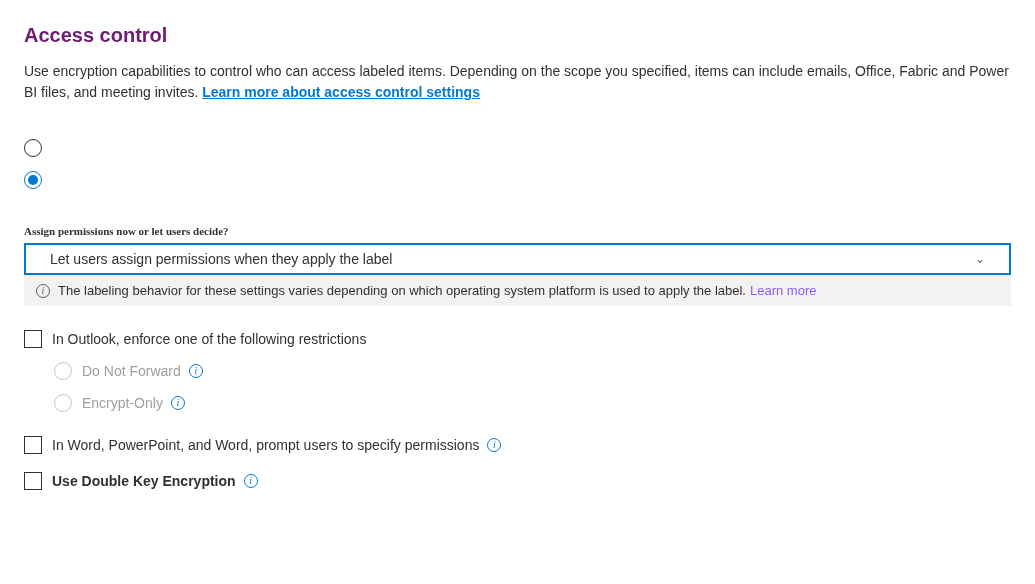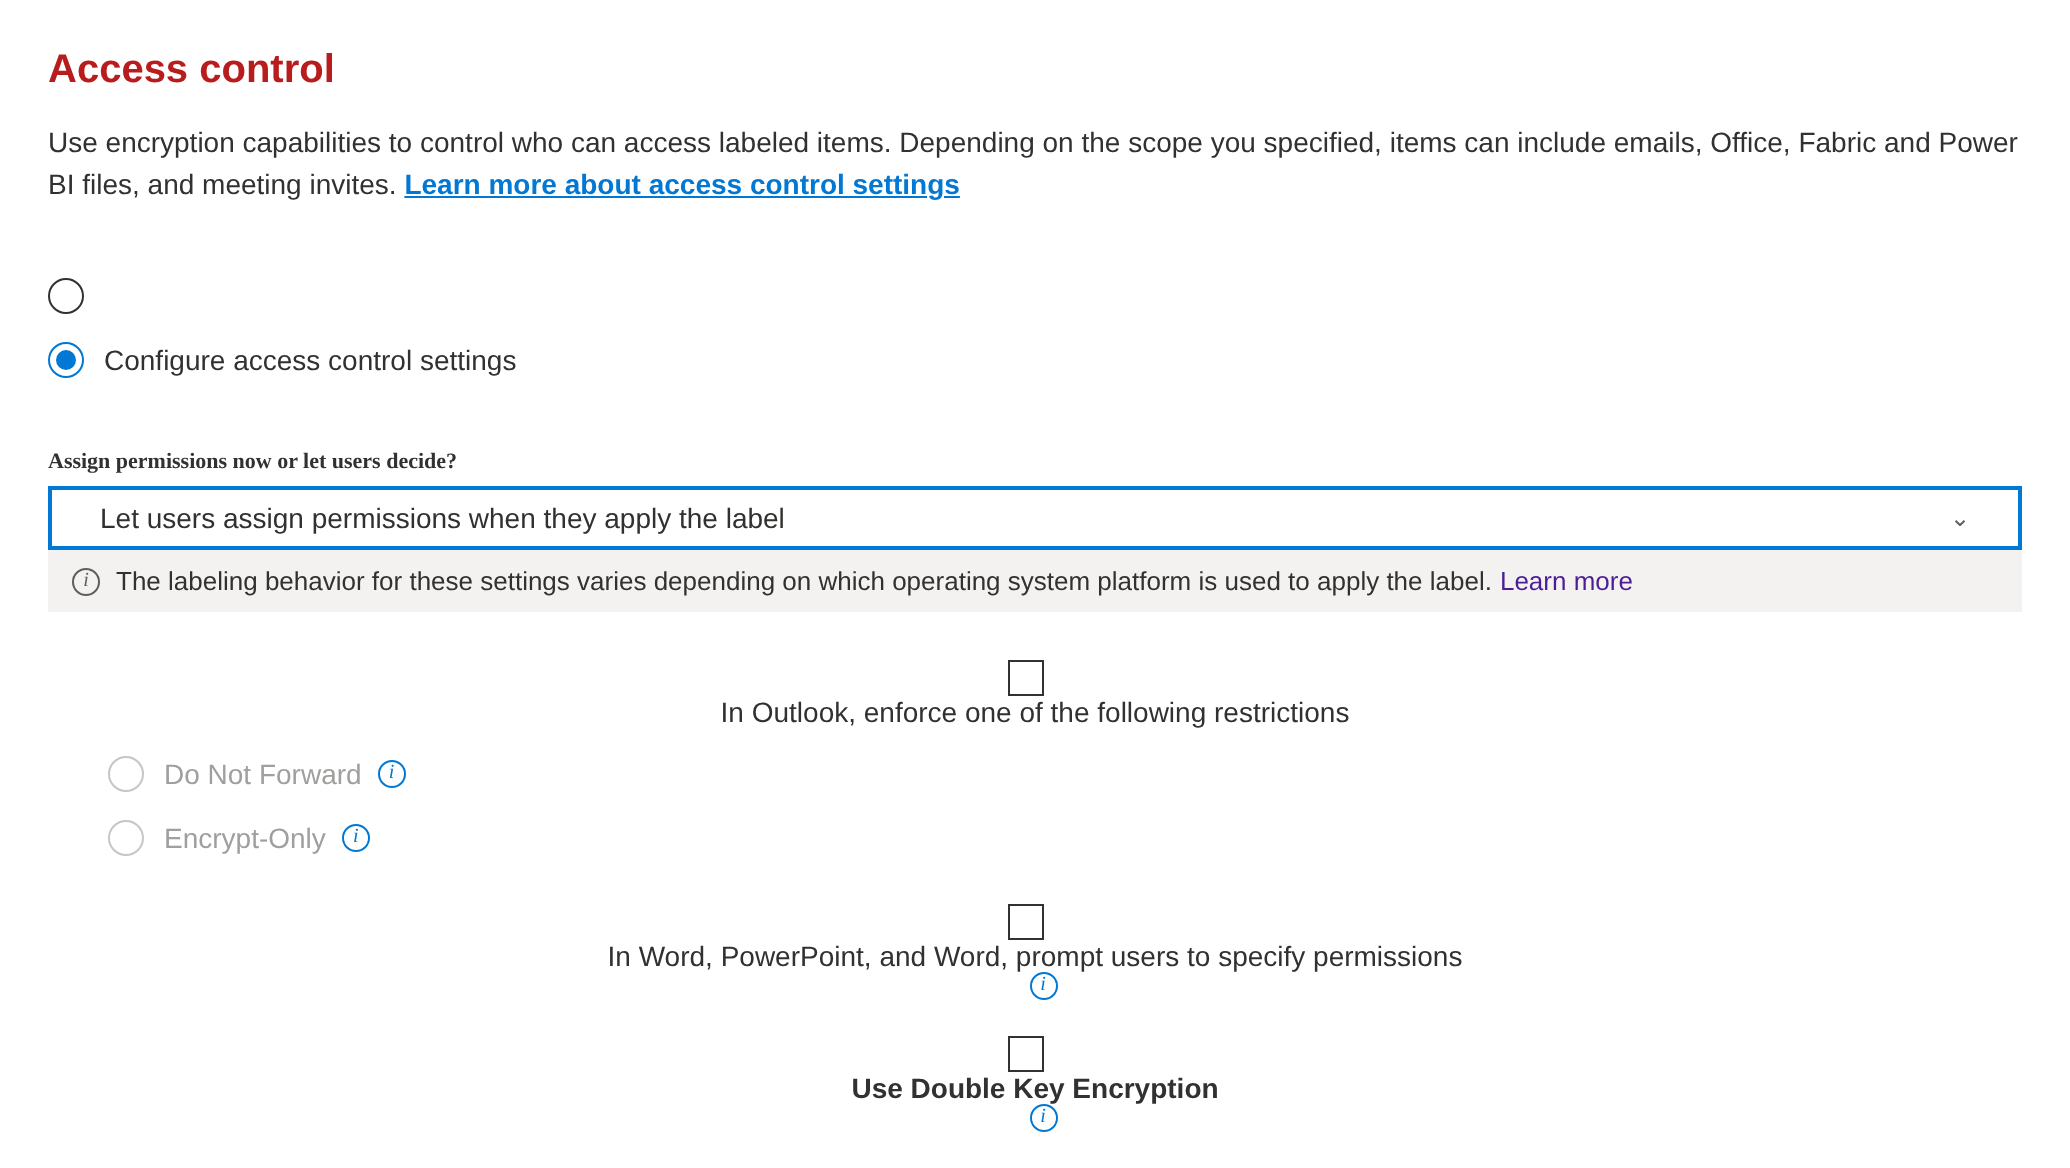--- a/index.html
+++ b/index.html
@@ -9,21 +9,21 @@
     font-family: "Segoe UI", -apple-system, sans-serif;
     font-size: 14px;
     color: #323130;
     background: #fff;
     width: 1035px;
   }
   h1 {
     font-size: 20px;
     font-weight: 600;
     margin: 0 0 12px 0;
-    color: #b91c1c;
+    color: #701a75;
   }
   .intro {
     font-size: 14px;
     color: #323130;
     line-height: 1.5;
     margin-bottom: 36px;
   }
   .intro a {
     color: #0078d4;
     text-decoration: underline;
@@ -79,21 +79,21 @@
     background: #f3f2f1;
     padding: 8px 12px;
     font-size: 13px;
     color: #323130;
     display: flex;
     align-items: center;
     margin-bottom: 24px;
   }
   .info-banner .info-icon { margin-right: 8px; }
   .info-banner a {
-    color: #4c1d95;
+    color: #8b5cf6;
     text-decoration: none;
     margin-left: 4px;
   }
   .info-icon {
     display: inline-flex;
     width: 14px; height: 14px;
     border: 1px solid #605e5c;
     border-radius: 50%;
     align-items: center;
     justify-content: center;
@@ -105,21 +105,20 @@
     vertical-align: middle;
   }
   .info-icon.blue {
     border-color: #0078d4;
     color: #0078d4;
   }
   .checkbox-row {
     display: flex;
     align-items: center;
     margin-bottom: 14px;
-    flex-direction: column;
   }
   .checkbox-box {
     width: 18px; height: 18px;
     border: 1px solid #323130;
     margin-right: 10px;
     flex-shrink: 0;
     cursor: pointer;
   }
   .sub-options {
     margin-left: 30px;
@@ -160,21 +159,20 @@
 </p>
 
 <div class="radio-group">
   <div class="radio-row">
     <span class="radio-outer"></span>
   </div>
   <div class="radio-row">
     <span class="radio-outer selected">
         <span class="radio-inner"></span>
       </span>
-    <span>Configure access control settings</span>
   </div>
 </div>
 
 <label class="section-label">Assign permissions now or let users decide?</label>
 
 <div class="dropdown">
   <span>Let users assign permissions when they apply the label</span>
   <span class="chevron">⌄</span>
 </div>
 

